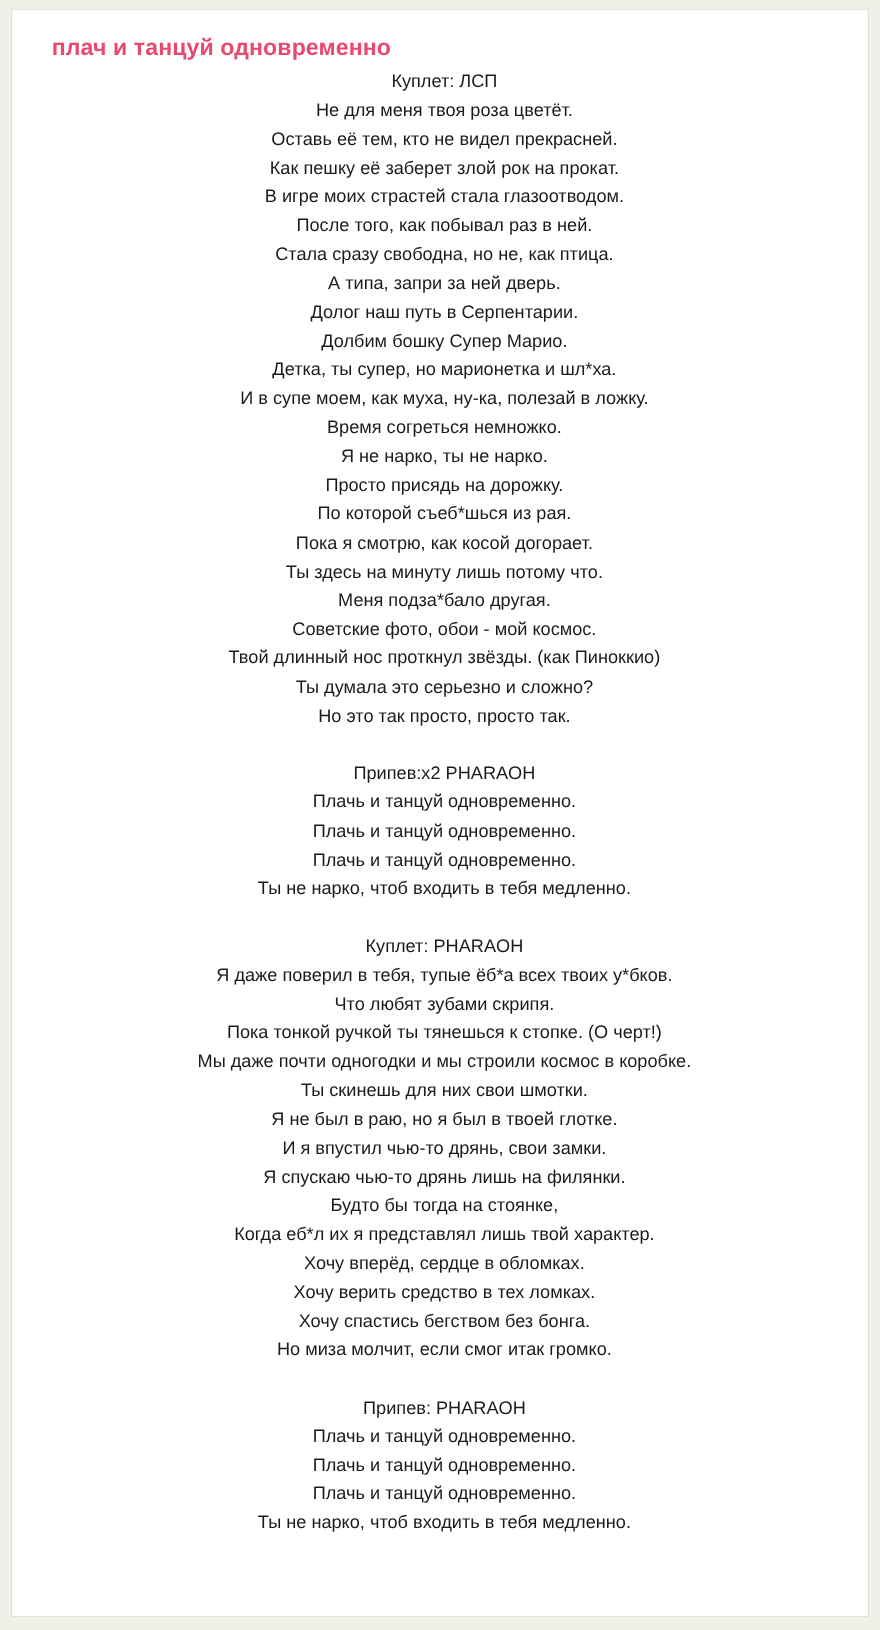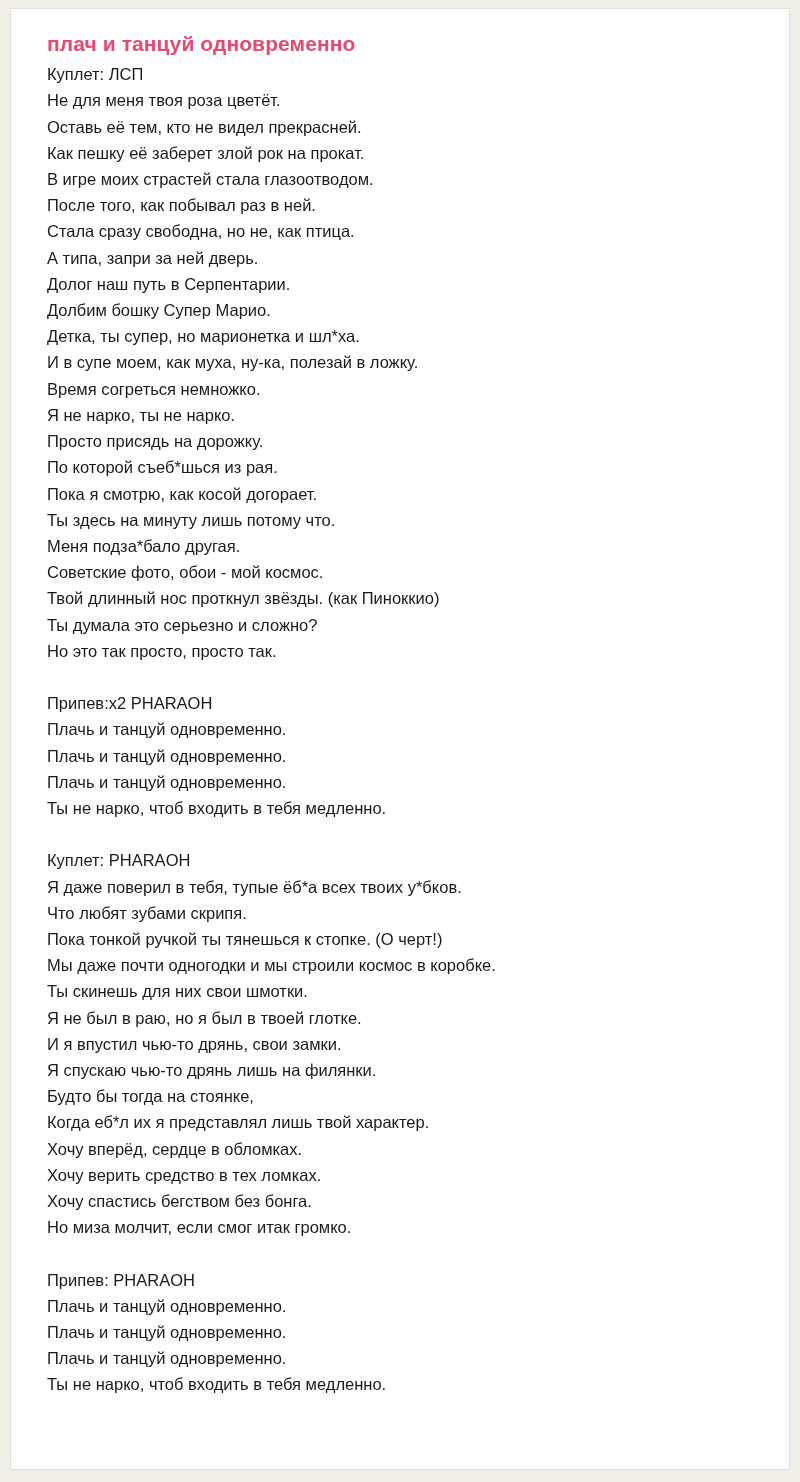--- a/index.html
+++ b/index.html
@@ -56,20 +56,21 @@
     color: #1b1b1b;
     white-space: pre-wrap;
     word-wrap: break-word;
   }
   .lyrics .blank {
     display: block;
     height: 26.2px;
   }
   .line {
     display: block;
+    text-align: center;
   }
 </style>
 </head>
 <body>
 
 <div class="page">
   <div class="sheet">
 
     <h1 class="song-title">плач и танцуй одновременно</h1>
 

